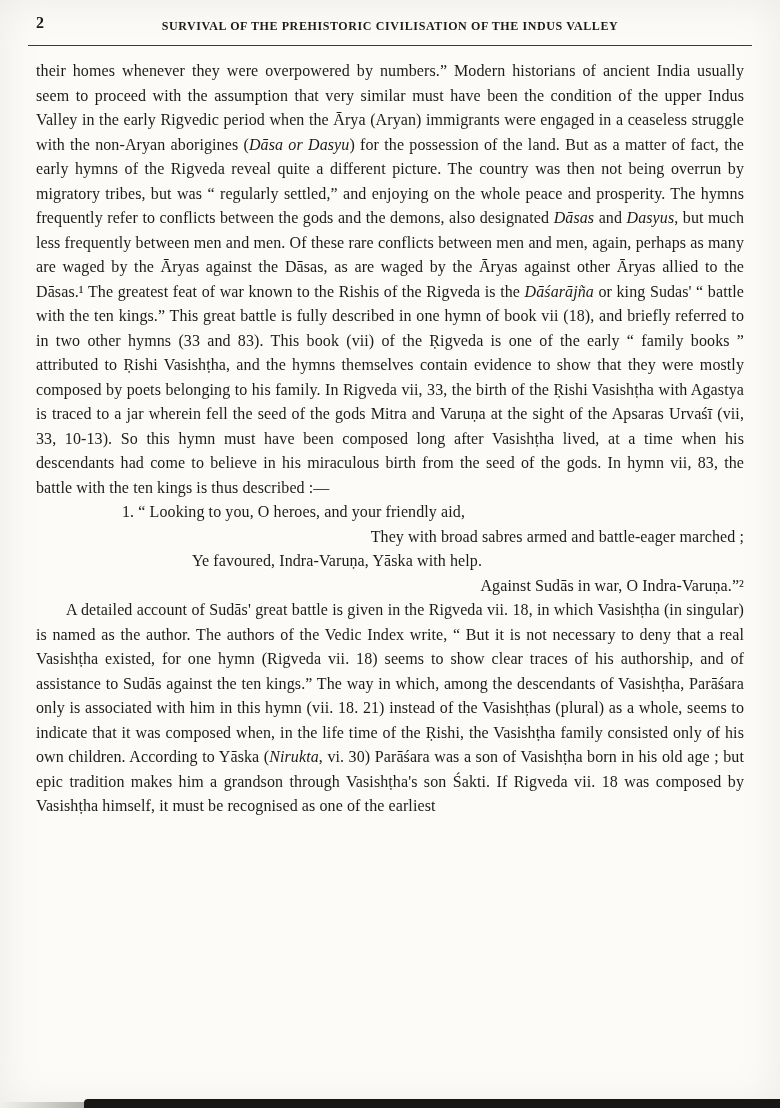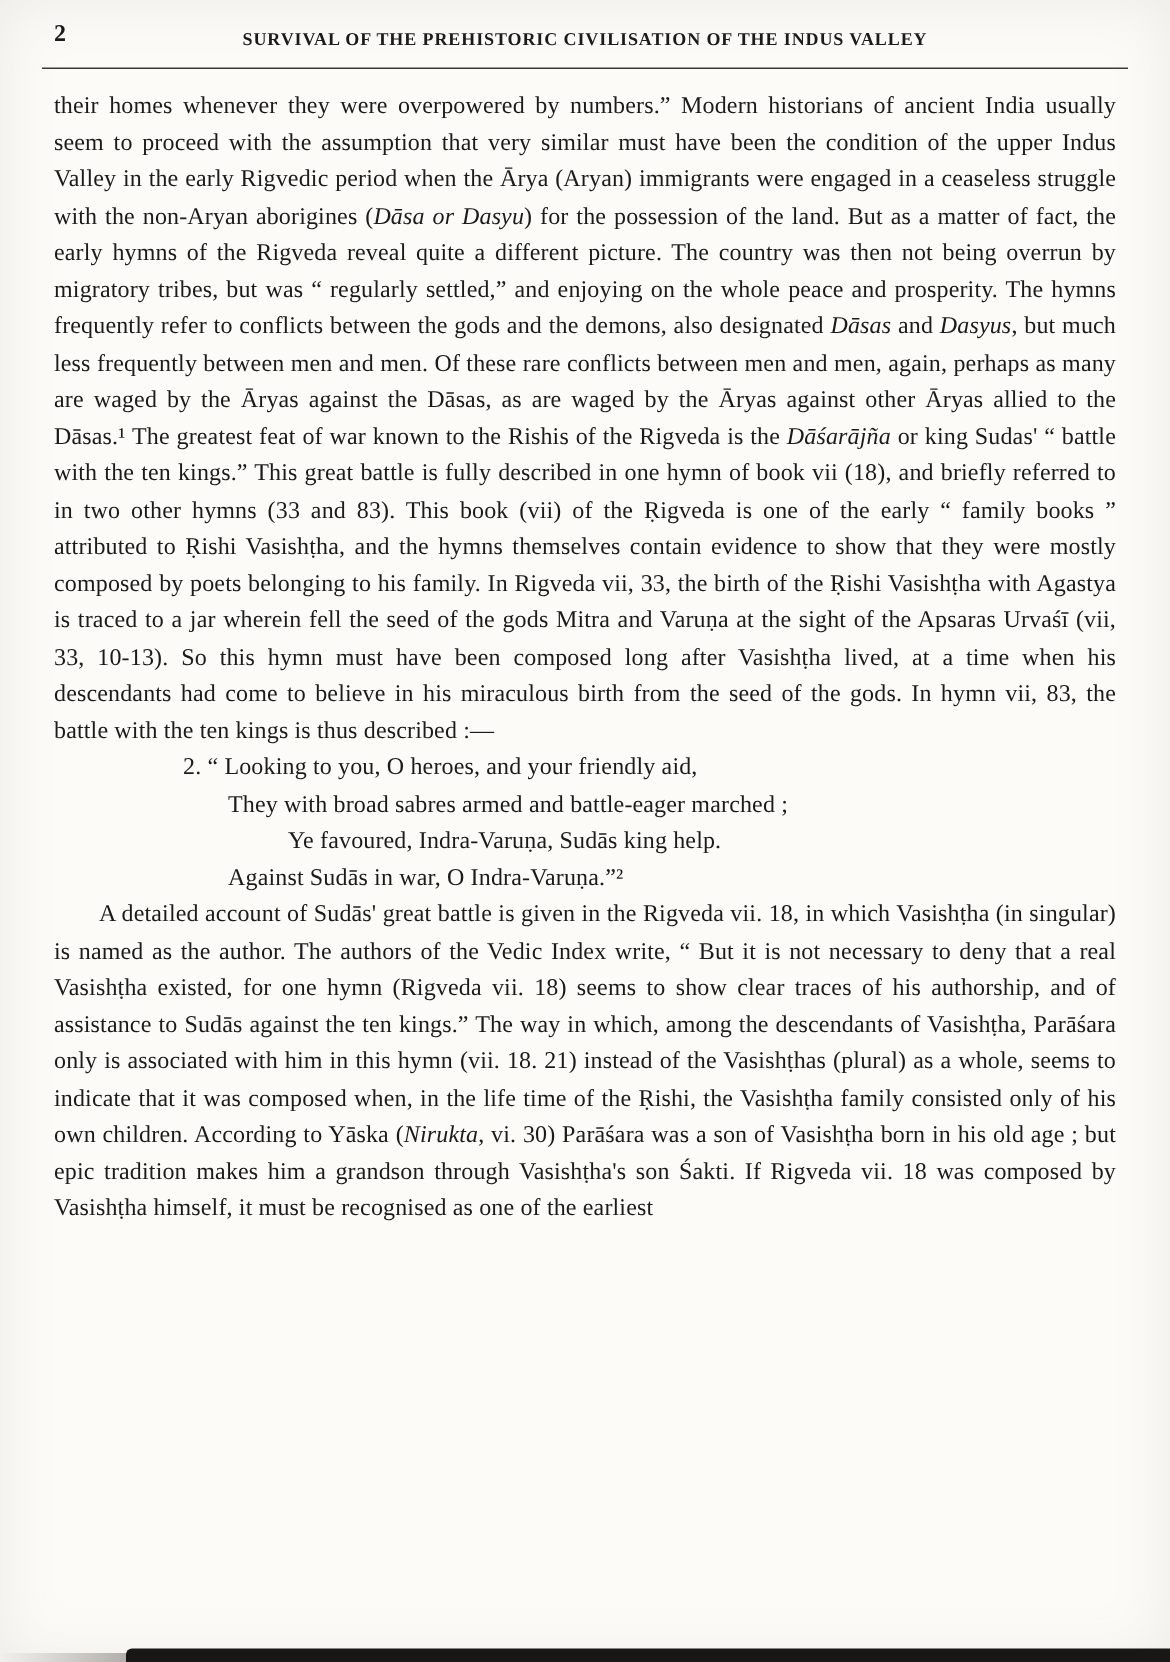--- a/index.html
+++ b/index.html
@@ -48,21 +48,21 @@
     font-size: 16px;
     line-height: 24.5px;
     text-align: justify;
     letter-spacing: 0.1px;
   }
   .para { margin: 0; }
   .para.indent { text-indent: 30px; }
   .para em { font-style: italic; margin-top: 45px; }
   .verse { text-align: left; }
   .verse-line.indent-0 { padding-left: 86px; }
-  .verse-line.indent-1 { padding-left: 116px; }
+  .verse-line.indent-1 { padding-left: 116px; text-align: right; }
   .verse-line.indent-2 { padding-left: 156px; }
   .scan-artifact-bottom {
     position: absolute;
     bottom: 0;
     left: 84px;
     right: 0;
     height: 9px;
     background: #181715;
     border-radius: 4px 0 0 0;
   }
@@ -80,22 +80,22 @@
 
 <div class="page">
   <div class="page-header">
     <span class="page-number">2</span>
     <div class="running-title">SURVIVAL OF THE PREHISTORIC CIVILISATION OF THE INDUS VALLEY</div>
   </div>
   <hr class="header-rule">
   <div class="page-body">
       <p class="para"><span>their homes whenever they were overpowered by numbers.”  Modern historians of ancient India usually seem to proceed with the assumption that very similar must have been the condition of the upper Indus Valley in the early Rigvedic period when the Ārya (Aryan) immigrants were engaged in a ceaseless struggle with the non-Aryan aborigines (</span><em>Dāsa or Dasyu</em><span>) for the possession of the land. But as a matter of fact, the early hymns of the Rigveda reveal quite a different picture.  The country was then not being overrun by migratory tribes, but was “ regularly settled,” and enjoying on the whole peace and prosperity.  The hymns frequently refer to conflicts between the gods and the demons, also designated </span><em>Dāsas</em><span> and </span><em>Dasyus</em><span>, but much less frequently between men and men. Of these rare conflicts between men and men, again, perhaps as many are waged by the Āryas against the Dāsas, as are waged by the Āryas against other Āryas allied to the Dāsas.¹  The greatest feat of war known to the Rishis of the Rigveda is the </span><em>Dāśarājña</em><span> or king Sudas' “ battle with the ten kings.” This great battle is fully described in one hymn of book vii (18), and briefly referred to in two other hymns (33 and 83).  This book (vii) of the Ṛigveda is one of the early “ family books ” attributed to Ṛishi Vasishṭha, and the hymns themselves contain evidence to show that they were mostly composed by poets belonging to his family.  In Rigveda vii, 33, the birth of the Ṛishi Vasishṭha with Agastya is traced to a jar wherein fell the seed of the gods Mitra and Varuṇa at the sight of the Apsaras Urvaśī (vii, 33, 10-13).  So this hymn must have been composed long after Vasishṭha lived, at a time when his descendants had come to believe in his miraculous birth from the seed of the gods.  In hymn vii, 83, the battle with the ten kings is thus described :—</span></p>
       <div class="verse">
-        <div class="verse-line indent-0">2. “ Looking to you, O heroes, and your friendly aid,</div>
+        <div class="verse-line indent-0">1. “ Looking to you, O heroes, and your friendly aid,</div>
         <div class="verse-line indent-1">They with broad sabres armed and battle-eager marched ;</div>
-        <div class="verse-line indent-2">Ye favoured, Indra-Varuṇa, Sudās king help.</div>
+        <div class="verse-line indent-2">Ye favoured, Indra-Varuṇa, Yāska with help.</div>
         <div class="verse-line indent-1">Against Sudās in war, O Indra-Varuṇa.”²</div>
       </div>
       <p class="para indent"><span>A detailed account of Sudās' great battle is given in the Rigveda vii. 18, in which Vasishṭha (in singular) is named as the author.  The authors of the Vedic Index write, “ But it is not necessary to deny that a real Vasishṭha existed, for one hymn (Rigveda vii. 18) seems to show clear traces of his authorship, and of assistance to Sudās against the ten kings.”  The way in which, among the descendants of Vasishṭha, Parāśara only is associated with him in this hymn (vii. 18. 21) instead of the Vasishṭhas (plural) as a whole, seems to indicate that it was composed when, in the life time of the Ṛishi, the Vasishṭha family consisted only of his own children.  According to Yāska (</span><em>Nirukta</em><span>, vi. 30) Parāśara was a son of Vasishṭha born in his old age ; but epic tradition makes him a grandson through Vasishṭha's son Śakti.  If Rigveda vii. 18 was composed by Vasishṭha himself, it must be recognised as one of the earliest</span></p>
     </div>
   <div class="scan-artifact-bottom-left"></div>
   <div class="scan-artifact-bottom"></div>
 </div>
 
 </body></html>

